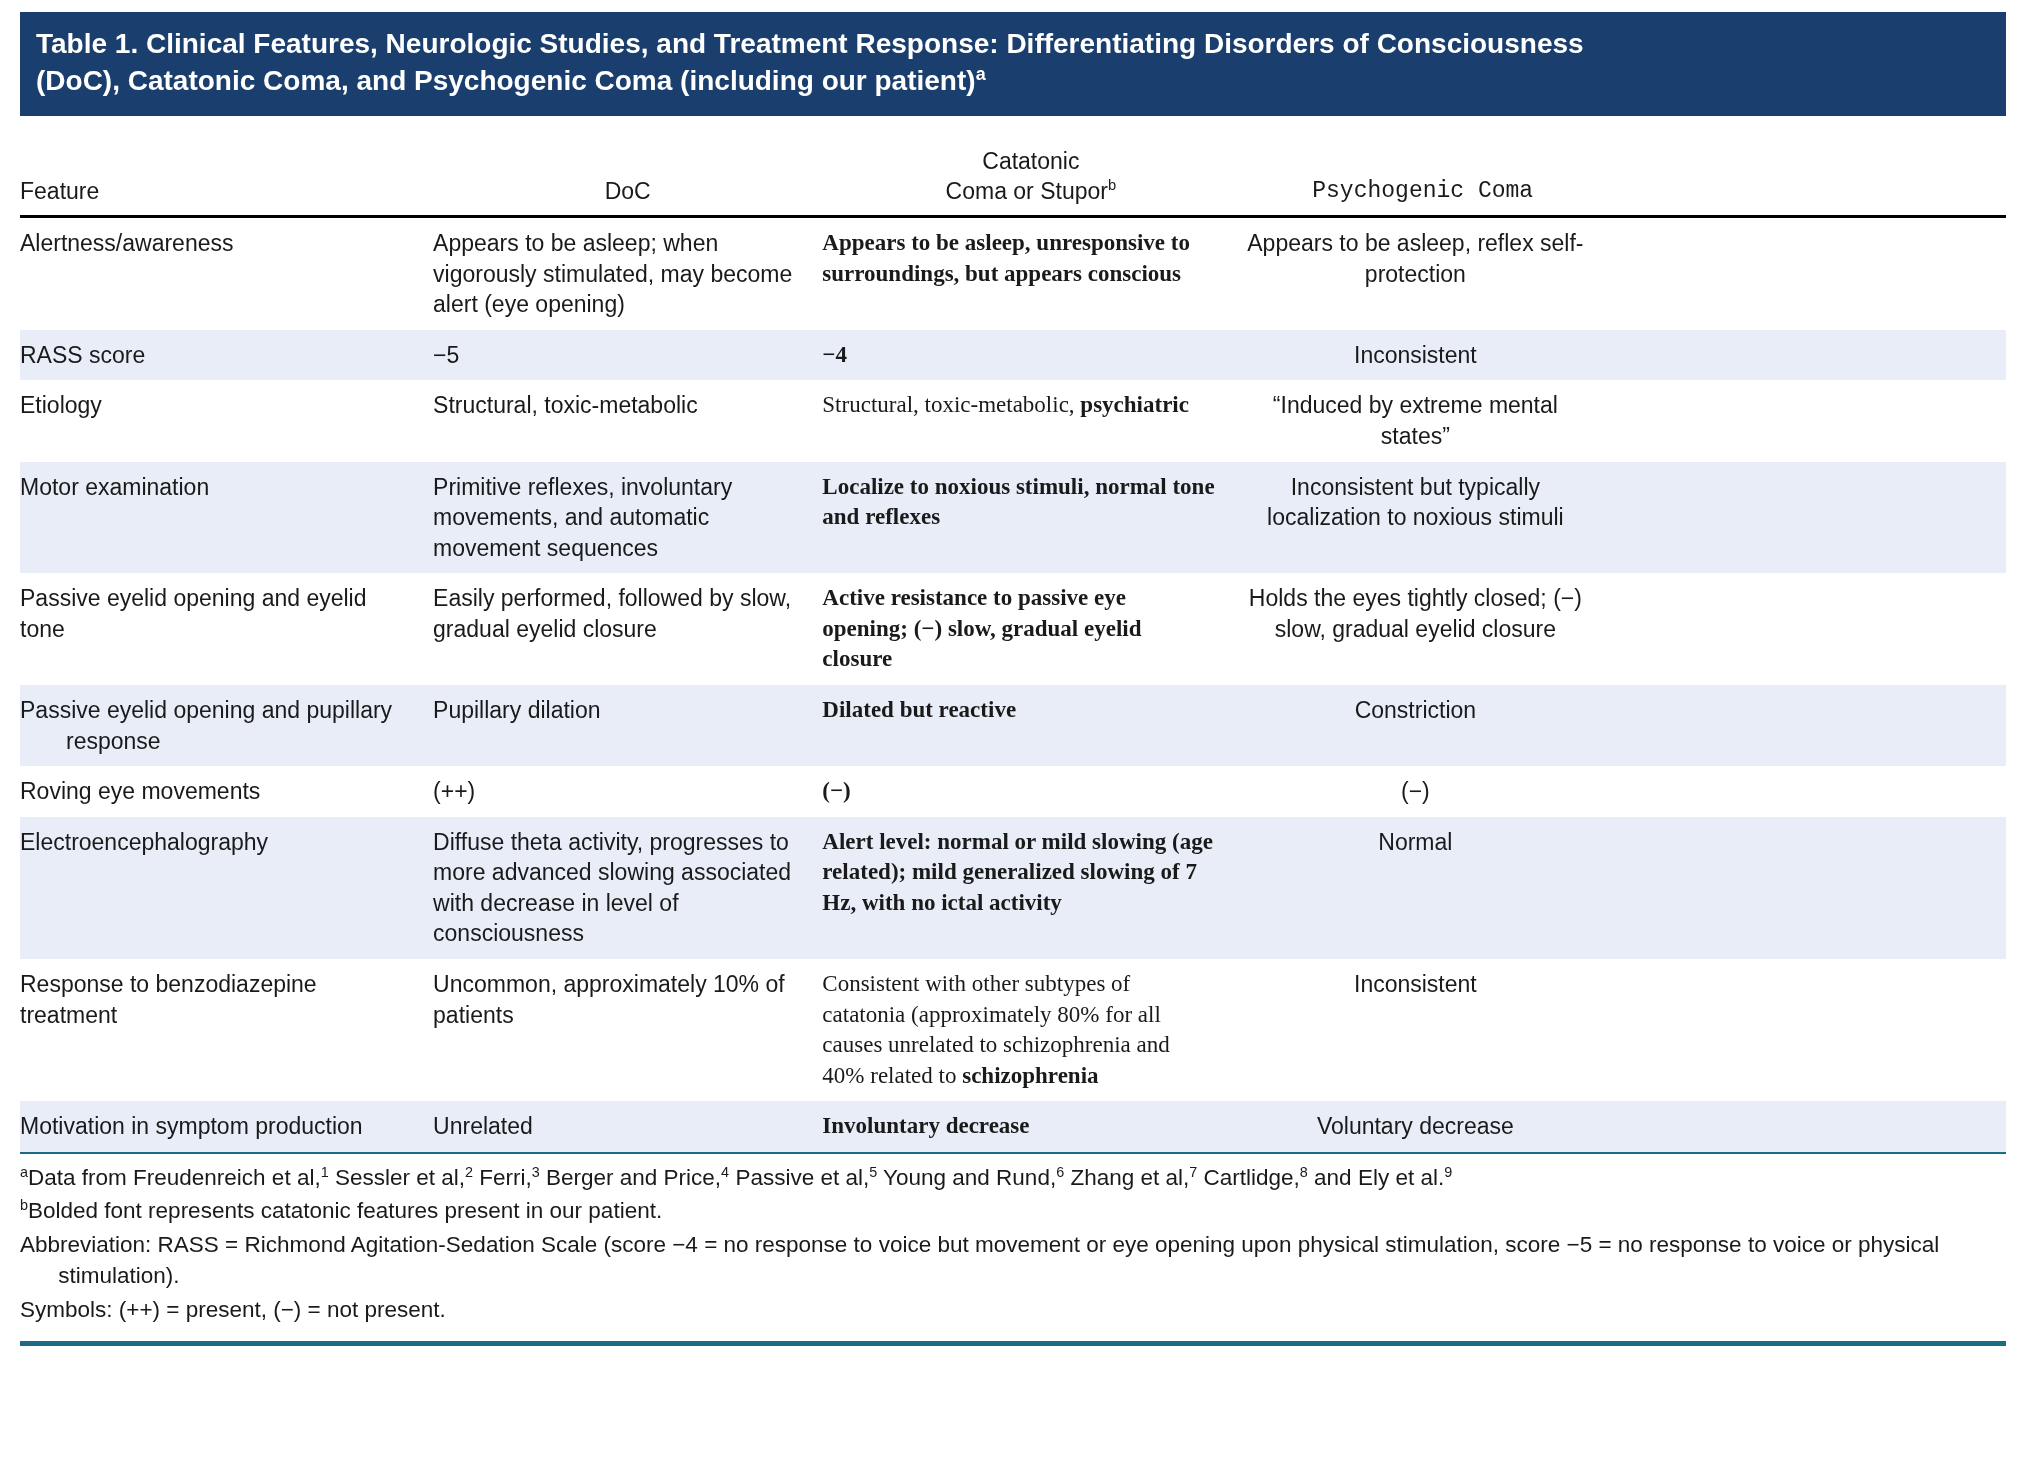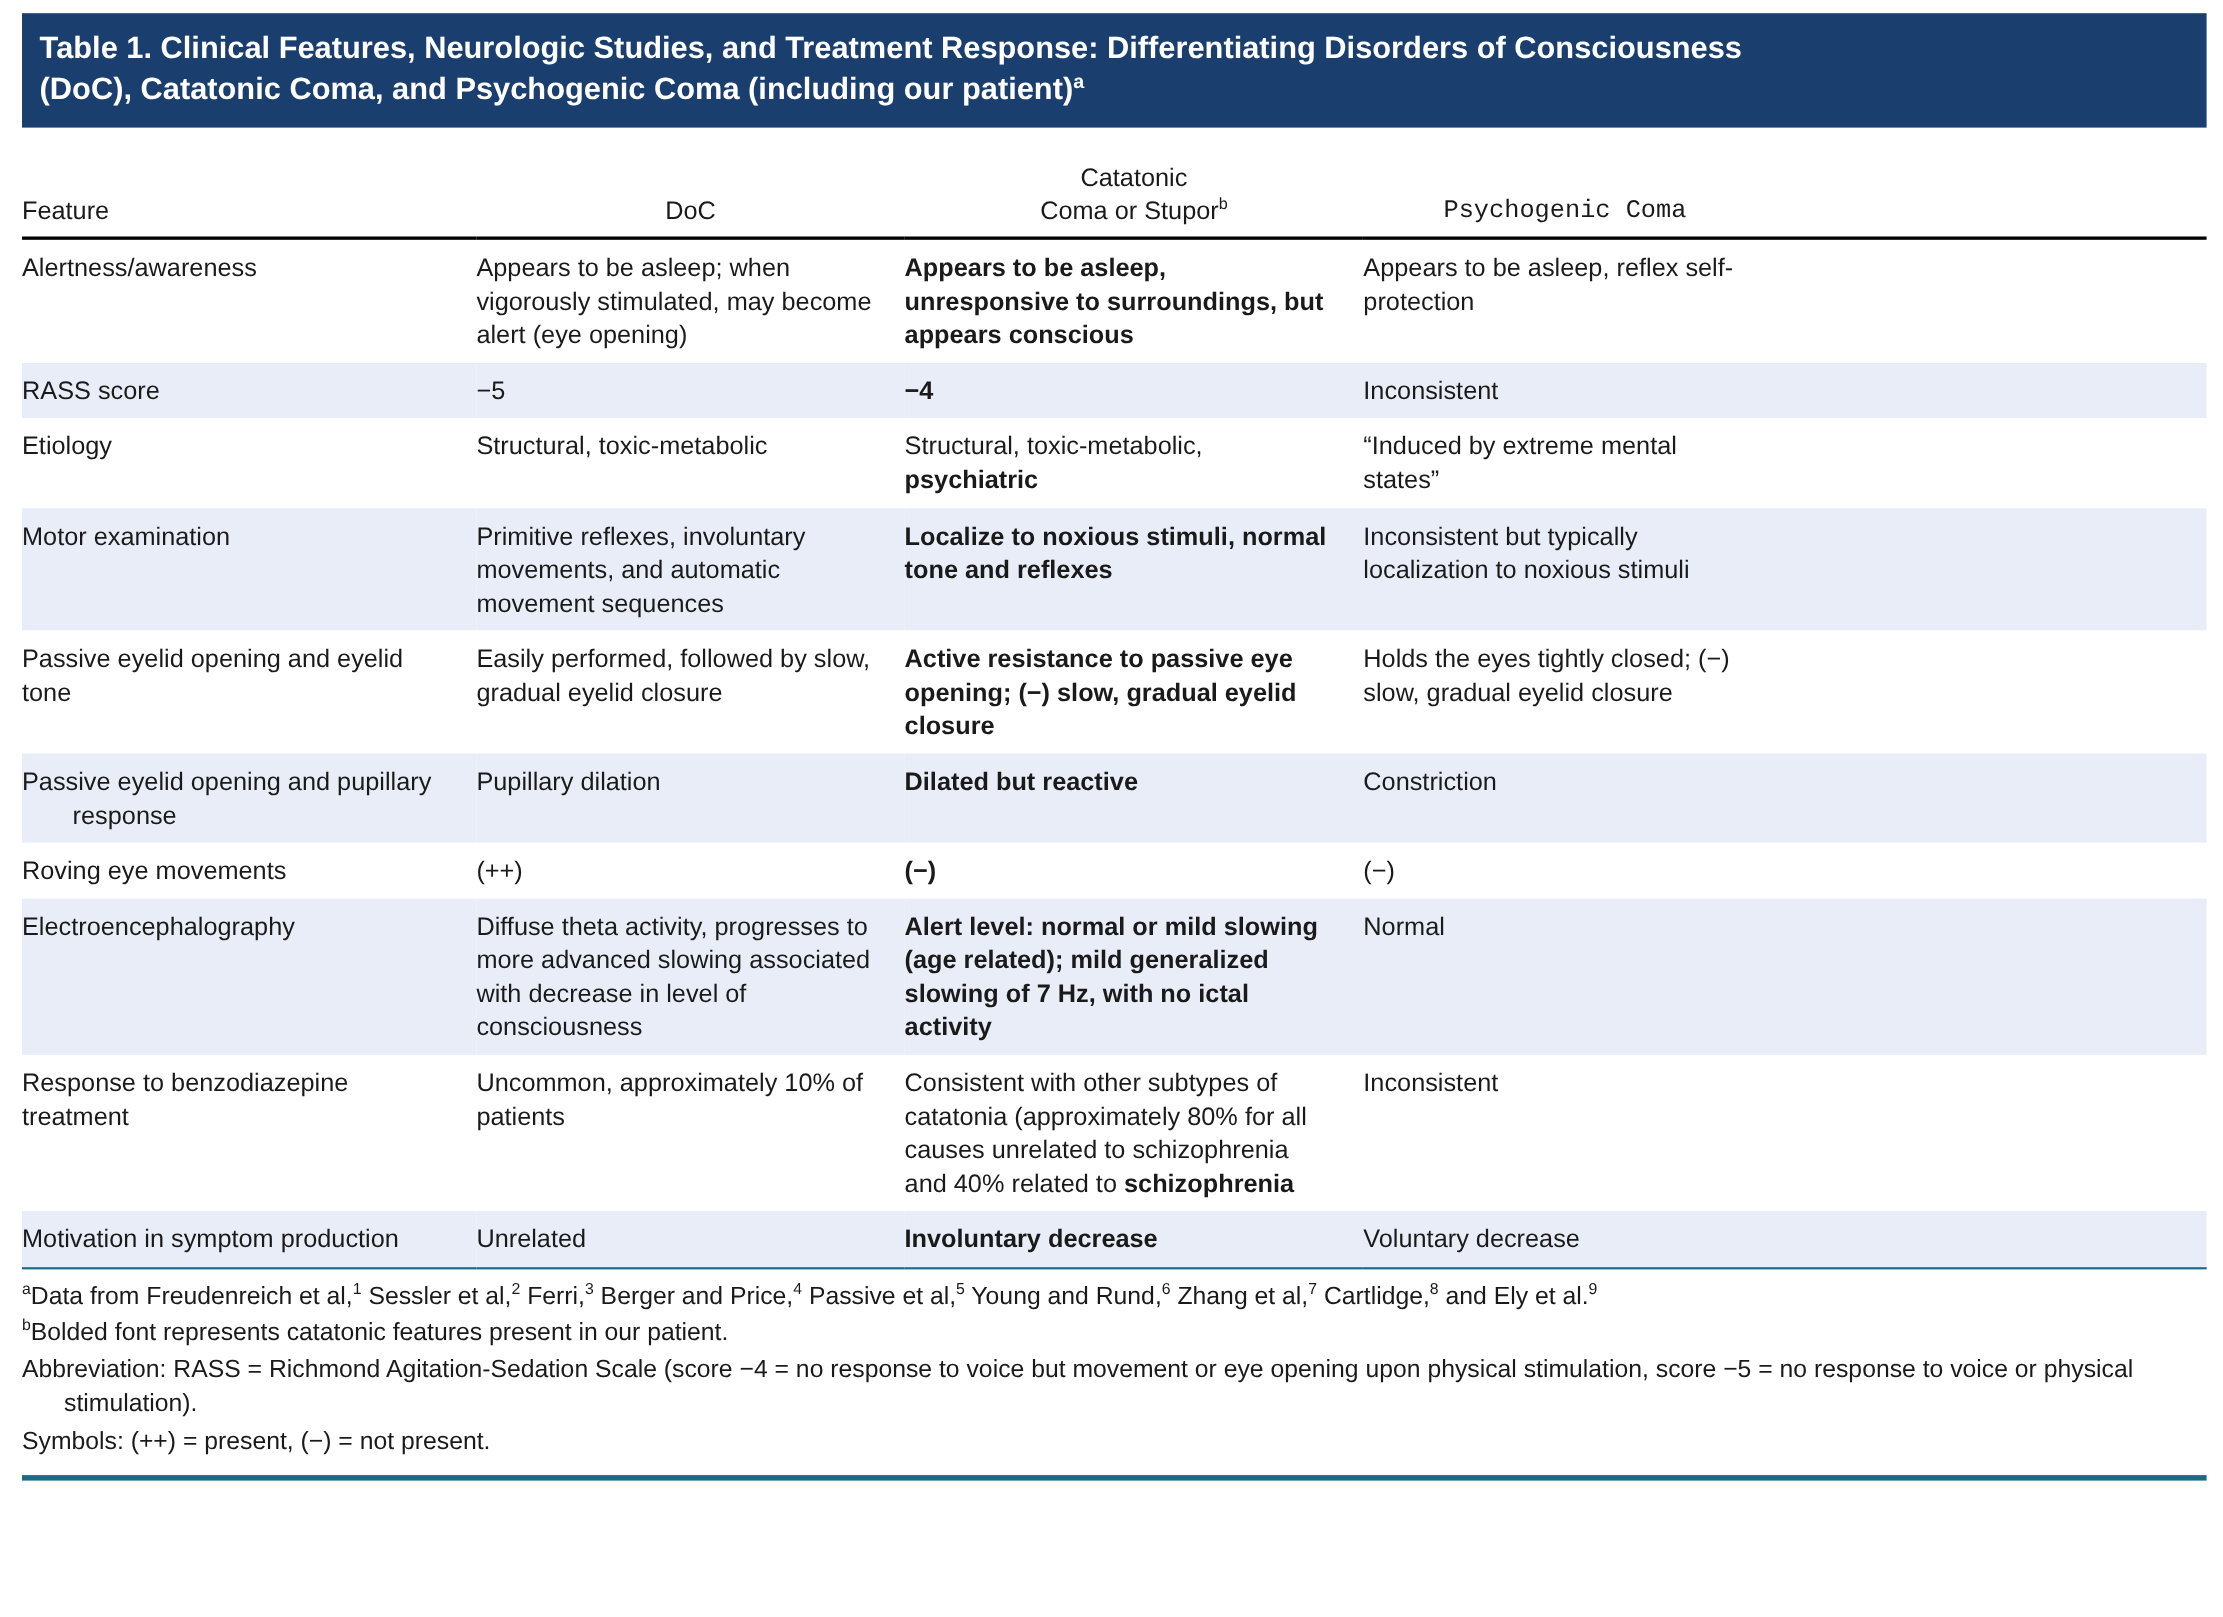--- a/index.html
+++ b/index.html
@@ -42,24 +42,24 @@
   thead th {
     vertical-align: bottom;
     border-bottom: 3px solid var(--header-rule);
     padding: 24px 0 8px 0;
   }
   thead th.c2, thead th.c3, thead th.c4 { text-align: center; }
   td { padding: 10px 0 10px 0; }
   .c1 { width: 20.8%; }
   .c2 { width: 19.6%; }
   .c3 { width: 21.0%; }
-  .c4 { width: 38.6%; }
+  .c4 { width: 38.6%; text-align: center; }
   td.c1 { padding-right: 30px; }
   td.c2 { padding-right: 12px; }
-  td.c3 { padding-right: 24px; }
+  td.c3 { padding-right: 24px; font-family: Liberation Serif, serif; }
   td.c4 .wrap { max-width: 352px; }
   thead th.c4 { padding-right: 400px; font-family: Liberation Mono, monospace; }
   tbody tr:nth-child(even) { background: var(--row-shade); }
   tbody tr:last-child td { border-bottom: 2px solid var(--accent-line); }
   td.hang { padding-left: 2em; text-indent: -2em; }
   .b { font-weight: bold; }
   sup { font-size: 64%; line-height: 0; }
   .footnotes { margin-top: 8px; font-size: 22.5px; line-height: 1.4; }
   .footnotes p {
     margin: 0 0 2px 0;

